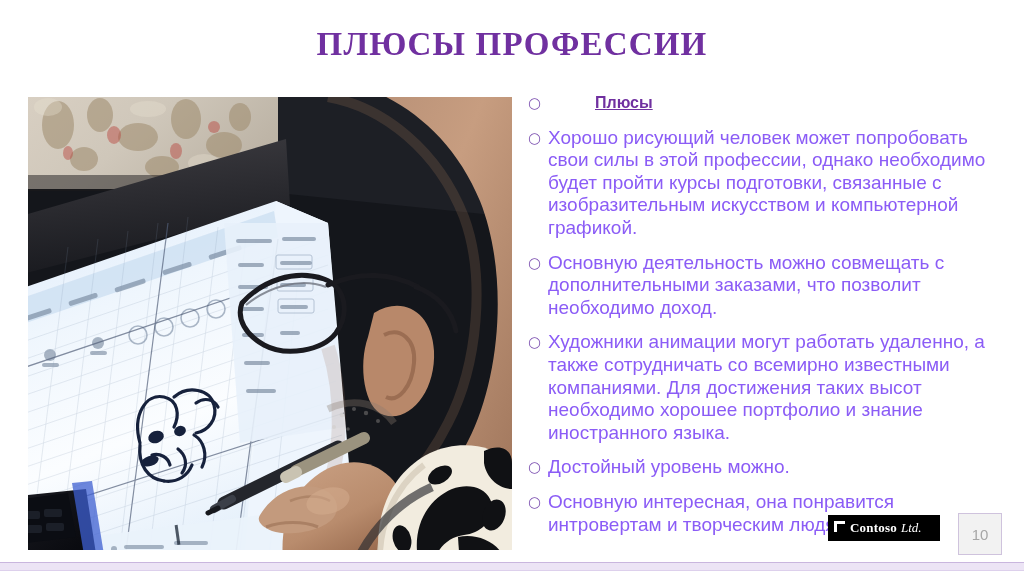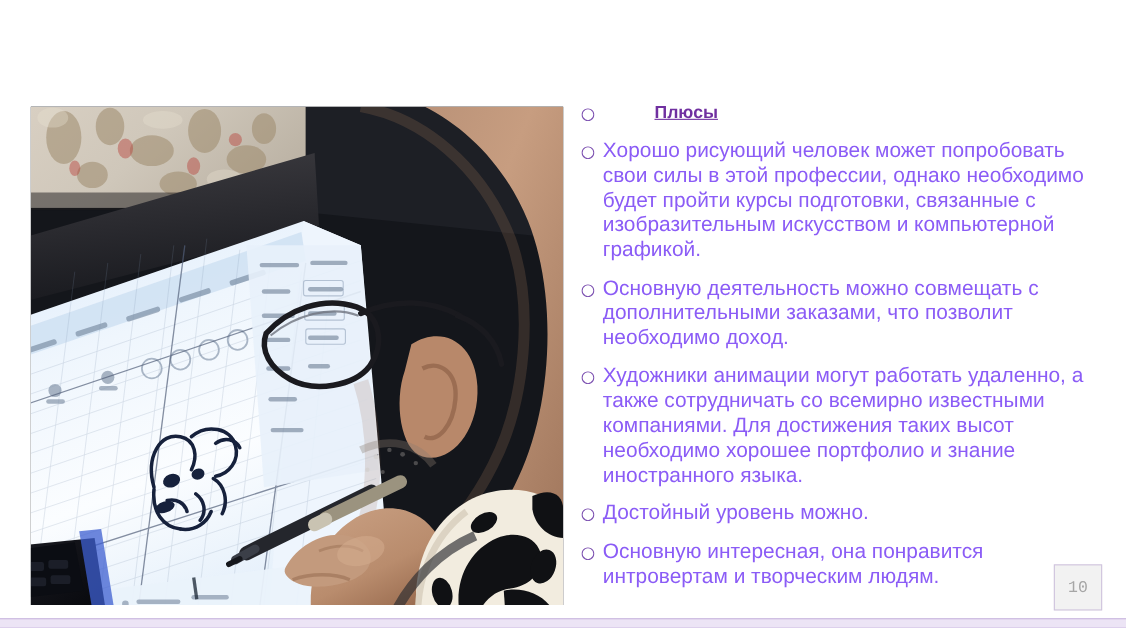--- a/index.html
+++ b/index.html
@@ -143,21 +143,21 @@
     width: 44px;
     height: 42px;
     background: #f2f2f2;
     border: 1px solid #cfc3dd;
     box-sizing: border-box;
     display: flex;
     align-items: center;
     justify-content: center;
     color: #a6a6a6;
     font-size: 15px;
-    font-family: Liberation Mono, monospace;
+    font-family: Liberation Sans, sans-serif;
   }
 
   
   .bottom-bar {
     position: absolute;
     left: 0;
     top: 562px;
     width: 1024px;
     height: 9px;
     background: #ece4f5;
@@ -172,20 +172,21 @@
     width: 1024px;
     height: 5px;
     background: #ffffff;
   }
 </style>
 </head>
 <body>
 
 <div class="slide">
 
+  <div class="slide-title">ПЛЮСЫ ПРОФЕССИИ</div>
 
   <div class="photo">
     <svg viewBox="0 0 484 453" preserveAspectRatio="none">
       <defs>
         <linearGradient id="screenGrad" x1="0" y1="0" x2="0.35" y2="1">
           <stop offset="0%" stop-color="#dceafa"></stop>
           <stop offset="35%" stop-color="#eff6fd"></stop>
           <stop offset="70%" stop-color="#fbfdff"></stop>
           <stop offset="100%" stop-color="#e7f1fb"></stop>
         </linearGradient>
@@ -467,19 +468,24 @@
       <span class="bullet-text">Достойный уровень можно.</span>
     </div>
 
     <div class="bullet-row">
       <span class="bullet-mark">○</span>
       <span class="bullet-text">Основную интересная, она понравится интровертам и творческим людям.</span>
     </div>
 
   </div>
 
+  <div class="logo-box">
+    <span class="logo-corner"></span>
+    <span class="logo-name">Contoso</span>
+    <span class="logo-suffix">Ltd.</span>
+  </div>
 
   <div class="page-number">10</div>
 
   <div class="bottom-bar"></div>
   <div class="bottom-bar-fill"></div>
 
 </div>
 
 </body></html>

